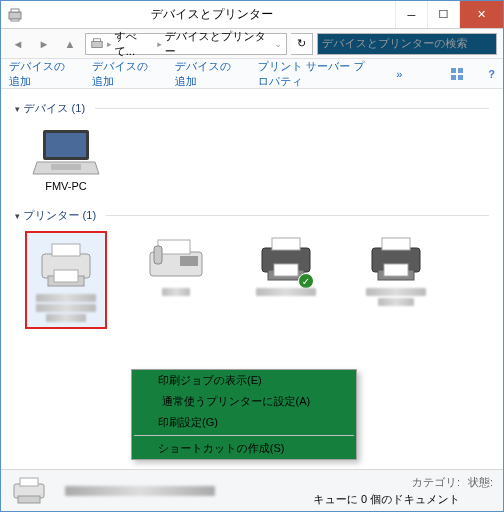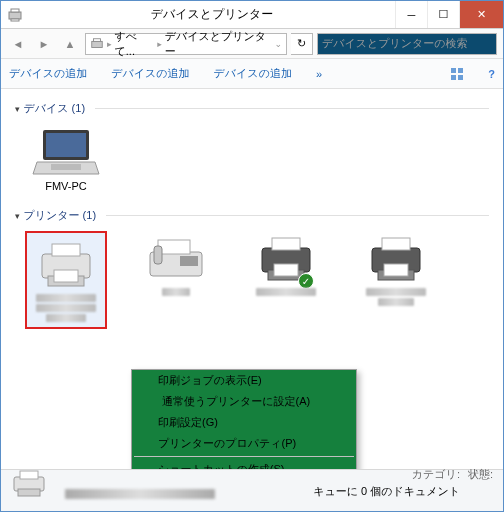--- a/index.html
+++ b/index.html
@@ -27,21 +27,21 @@
 .items{display:flex;flex-wrap:wrap;gap:18px 28px;padding-left:10px}
 .item{width:82px;display:flex;flex-direction:column;align-items:center;text-align:center;position:relative}
 .item .iconwrap{width:72px;height:56px;display:flex;align-items:center;justify-content:center}
 .item.selected{border:2px solid #d22;padding:4px;background:#e8f0fb}
 .label-blur{width:60px;height:8px;background:linear-gradient(90deg,#bbb,#ddd,#bbb);filter:blur(1px);border-radius:1px;margin:1px auto}
 .check{position:absolute;bottom:-2px;right:8px;width:16px;height:16px;background:#2a8a2a;border-radius:50%;display:flex;align-items:center;justify-content:center;color:#fff;font-size:10px;border:1px solid #fff}
 .ctxmenu{position:absolute;left:130px;top:280px;width:226px;background:#15803d;border:1px solid #a0a0a0;box-shadow:3px 3px 6px rgba(0,0,0,.25);padding:0}
 .ctxmenu .mi{height:21px;display:flex;align-items:center;padding:0 8px 0 26px;position:relative}
 .ctxmenu .sep{height:1px;background:#c0c0c0;margin:2px 2px}
 .ctxmenu .hl{border:2px solid #15803d;margin:0 2px}
-.statusbar{position:absolute;left:0;right:0;bottom:0;height:42px;border-top:1px solid #d8d8d8;background:#f4f6f8;display:flex;align-items:flex-end;padding:12px 10px;gap:18px}
+.statusbar{position:absolute;left:0;right:0;bottom:0;height:42px;border-top:1px solid #d8d8d8;background:#f4f6f8;display:flex;align-items:center;padding:12px 10px;gap:18px}
 .statusbar .thumb{width:36px;height:30px}
 .statusbar .info{display:grid;grid-template-columns:auto auto;column-gap:8px;row-gap:2px;font-size:10px;align-items:center}
 .statusbar .info .k{color:#666;text-align:right}
 .title-blur{width:150px;height:10px;background:linear-gradient(90deg,#aaa,#ddd,#aaa);filter:blur(1.5px);border-radius:1px}
 svg{display:block}
 </style>
 </head>
 <body>
 
 <div class="titlebar">
@@ -79,20 +79,21 @@
     <span class="sep">⌄</span>
   </div>
   <div class="refresh">↻</div>
   <div class="searchbox">デバイスとプリンターの検索</div>
 </div>
 
 <div class="cmdbar">
   <a>デバイスの追加</a>
   <a>デバイスの追加</a>
   <a>デバイスの追加</a>
+  <a>プリント サーバー プロパティ</a>
   <span class="more">»</span>
   <span style="flex:1"></span>
   <span>
       <svg width="14" height="14">
         <rect x="1" y="1" width="5" height="5" fill="#6a9ed8"></rect>
         <rect x="8" y="1" width="5" height="5" fill="#6a9ed8"></rect>
         <rect x="1" y="8" width="5" height="5" fill="#6a9ed8"></rect>
         <rect x="8" y="8" width="5" height="5" fill="#6a9ed8"></rect>
       </svg>
     </span>
@@ -178,23 +179,20 @@
   <div class="ctxmenu">
     <div class="mi">
         <span>印刷ジョブの表示(E)</span>
       </div>
     <div class="mi hl">
         <span>通常使うプリンターに設定(A)</span>
       </div>
     <div class="mi">
         <span>印刷設定(G)</span>
       </div>
-    <div class="mi">
-        <span>プリンターのプロパティ(P)</span>
-      </div>
     <div class="sep"></div>
     <div class="mi">
         <span>ショートカットの作成(S)</span>
       </div>
 
   </div>
 </div>
 
 <div class="statusbar">
   <div class="thumb">

